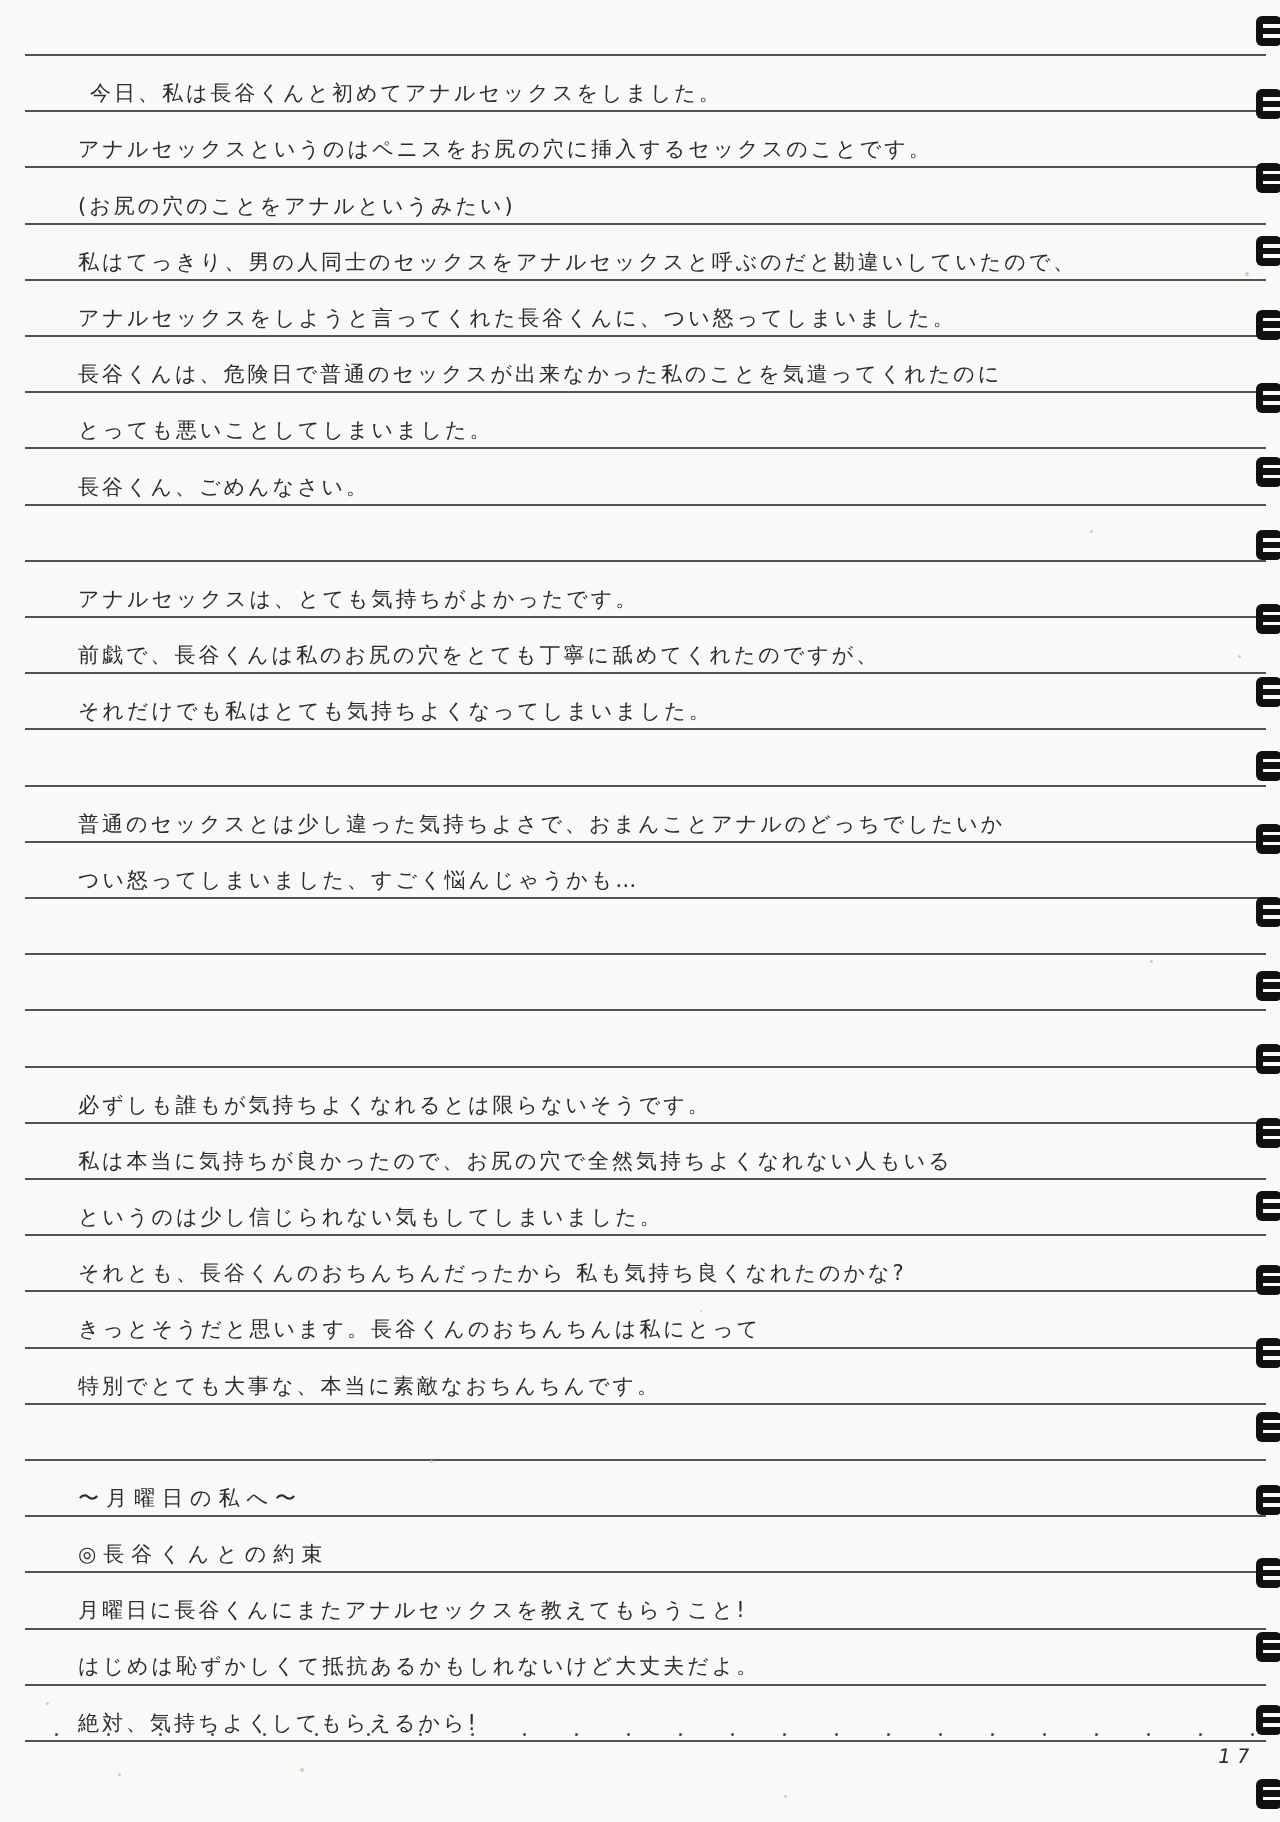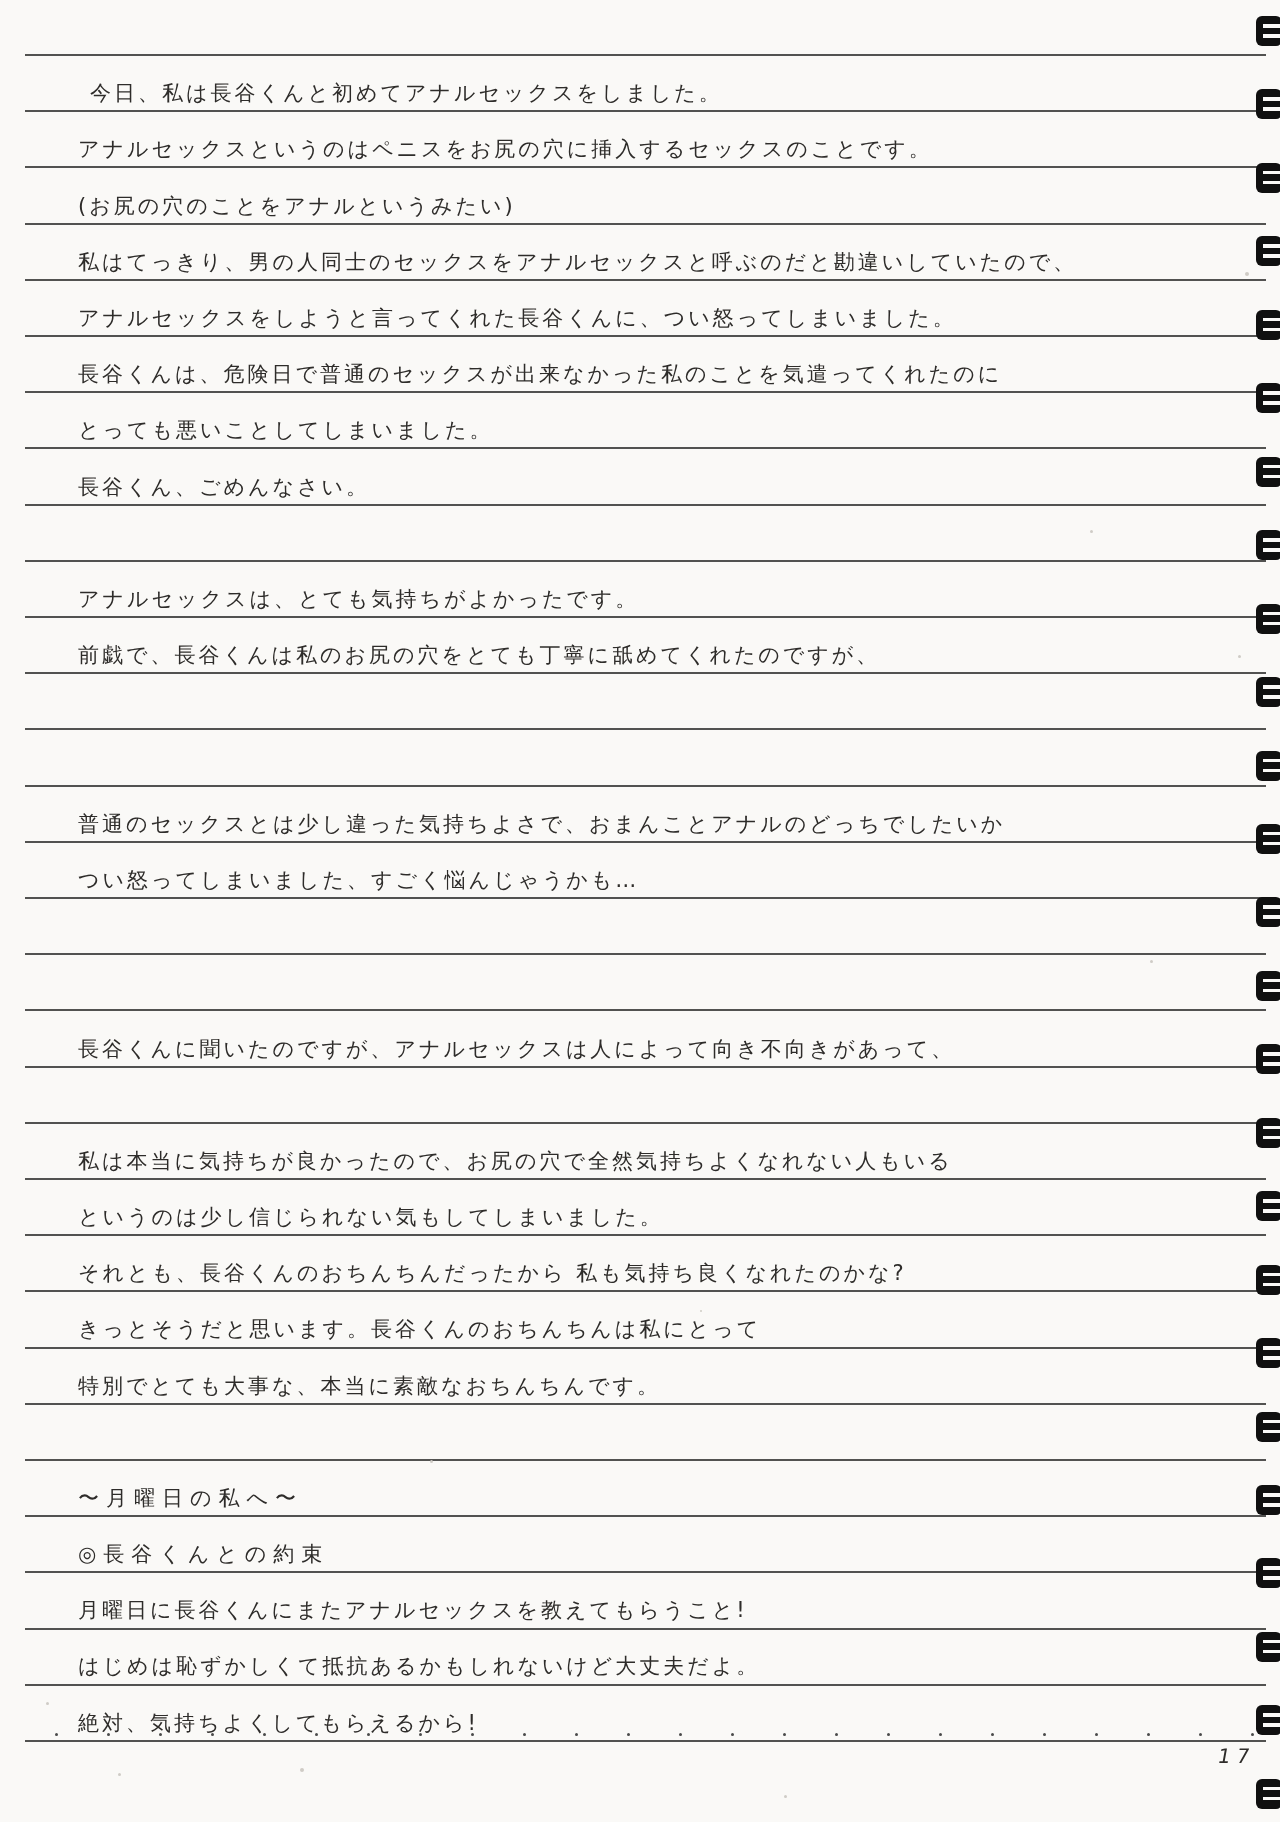--- a/index.html
+++ b/index.html
@@ -111,24 +111,25 @@
   <div class="row" style="top:121px">アナルセックスというのはペニスをお尻の穴に挿入するセックスのことです。</div>
   <div class="row" style="top:178px">(お尻の穴のことをアナルというみたい)</div>
   <div class="row" style="top:234px">私はてっきり、男の人同士のセックスをアナルセックスと呼ぶのだと勘違いしていたので、</div>
   <div class="row" style="top:290px">アナルセックスをしようと言ってくれた長谷くんに、つい怒ってしまいました。</div>
   <div class="row" style="top:346px">長谷くんは、危険日で普通のセックスが出来なかった私のことを気遣ってくれたのに</div>
   <div class="row" style="top:402px">とっても悪いことしてしまいました。</div>
   <div class="row" style="top:459px">長谷くん、ごめんなさい。</div>
   <div class="row" style="top:515px"></div>
   <div class="row" style="top:571px">アナルセックスは、とても気持ちがよかったです。</div>
   <div class="row" style="top:627px">前戯で、長谷くんは私のお尻の穴をとても丁寧に舐めてくれたのですが、</div>
+  <div class="row" style="top:683px">それだけでも私はとても気持ちよくなってしまいました。</div>
   <div class="row" style="top:796px">普通のセックスとは少し違った気持ちよさで、おまんことアナルのどっちでしたいか</div>
   <div class="row" style="top:852px">つい怒ってしまいました、すごく悩んじゃうかも…</div>
   <div class="row" style="top:964px"></div>
-  <div class="row" style="top:1021px">長谷くんに聞いたのですが、アナルセックスは人によって向き不向きがあって、</div>
+  <div class="row" style="top:1077px">必ずしも誰もが気持ちよくなれるとは限らないそうです。</div>
   <div class="row" style="top:1133px">私は本当に気持ちが良かったので、お尻の穴で全然気持ちよくなれない人もいる</div>
   <div class="row" style="top:1189px">というのは少し信じられない気もしてしまいました。</div>
   <div class="row" style="top:1245px">それとも、長谷くんのおちんちんだったから 私も気持ち良くなれたのかな?</div>
   <div class="row" style="top:1301px">きっとそうだと思います。長谷くんのおちんちんは私にとって</div>
   <div class="row" style="top:1358px">特別でとても大事な、本当に素敵なおちんちんです。</div>
   <div class="row" style="top:1414px"></div>
   <div class="row wide" style="top:1470px">〜月曜日の私へ〜</div>
   <div class="row wide" style="top:1526px">◎長谷くんとの約束</div>
   <div class="row" style="top:1582px">月曜日に長谷くんにまたアナルセックスを教えてもらうこと!</div>
   <div class="row" style="top:1638px">はじめは恥ずかしくて抵抗あるかもしれないけど大丈夫だよ。</div>

